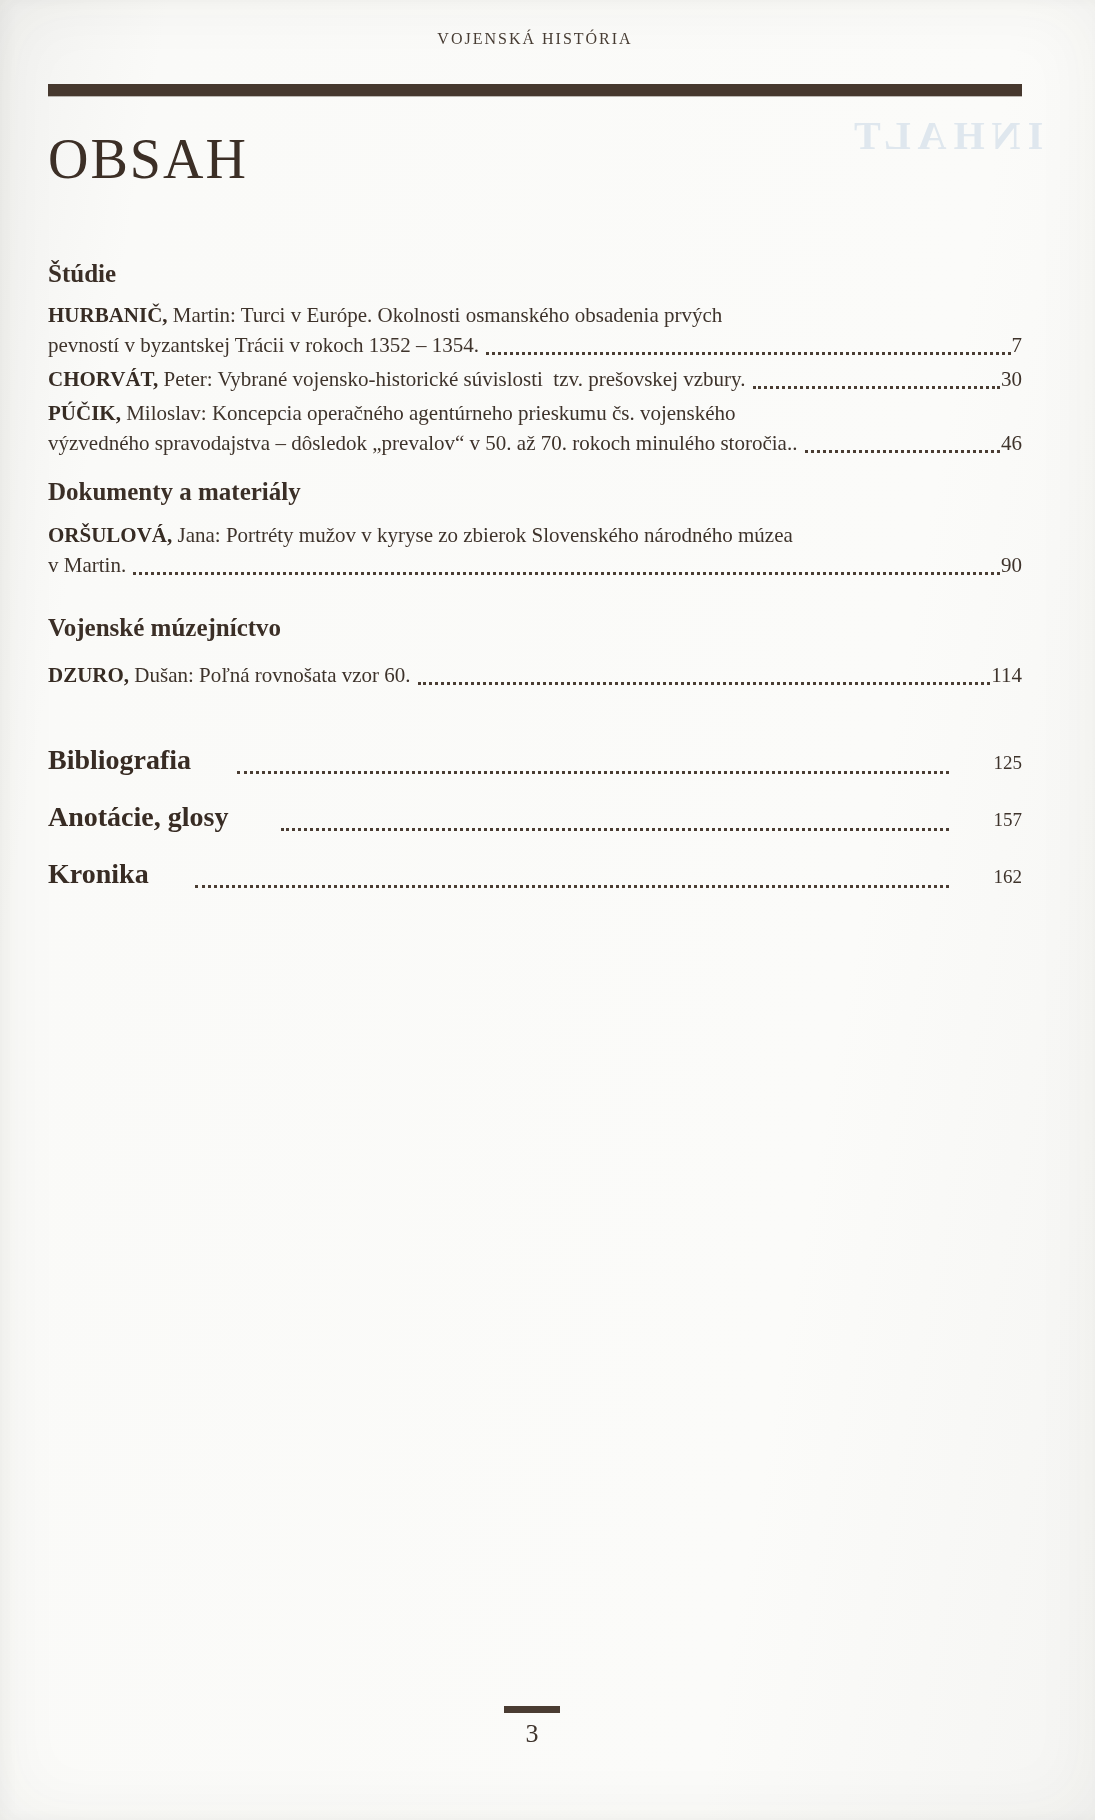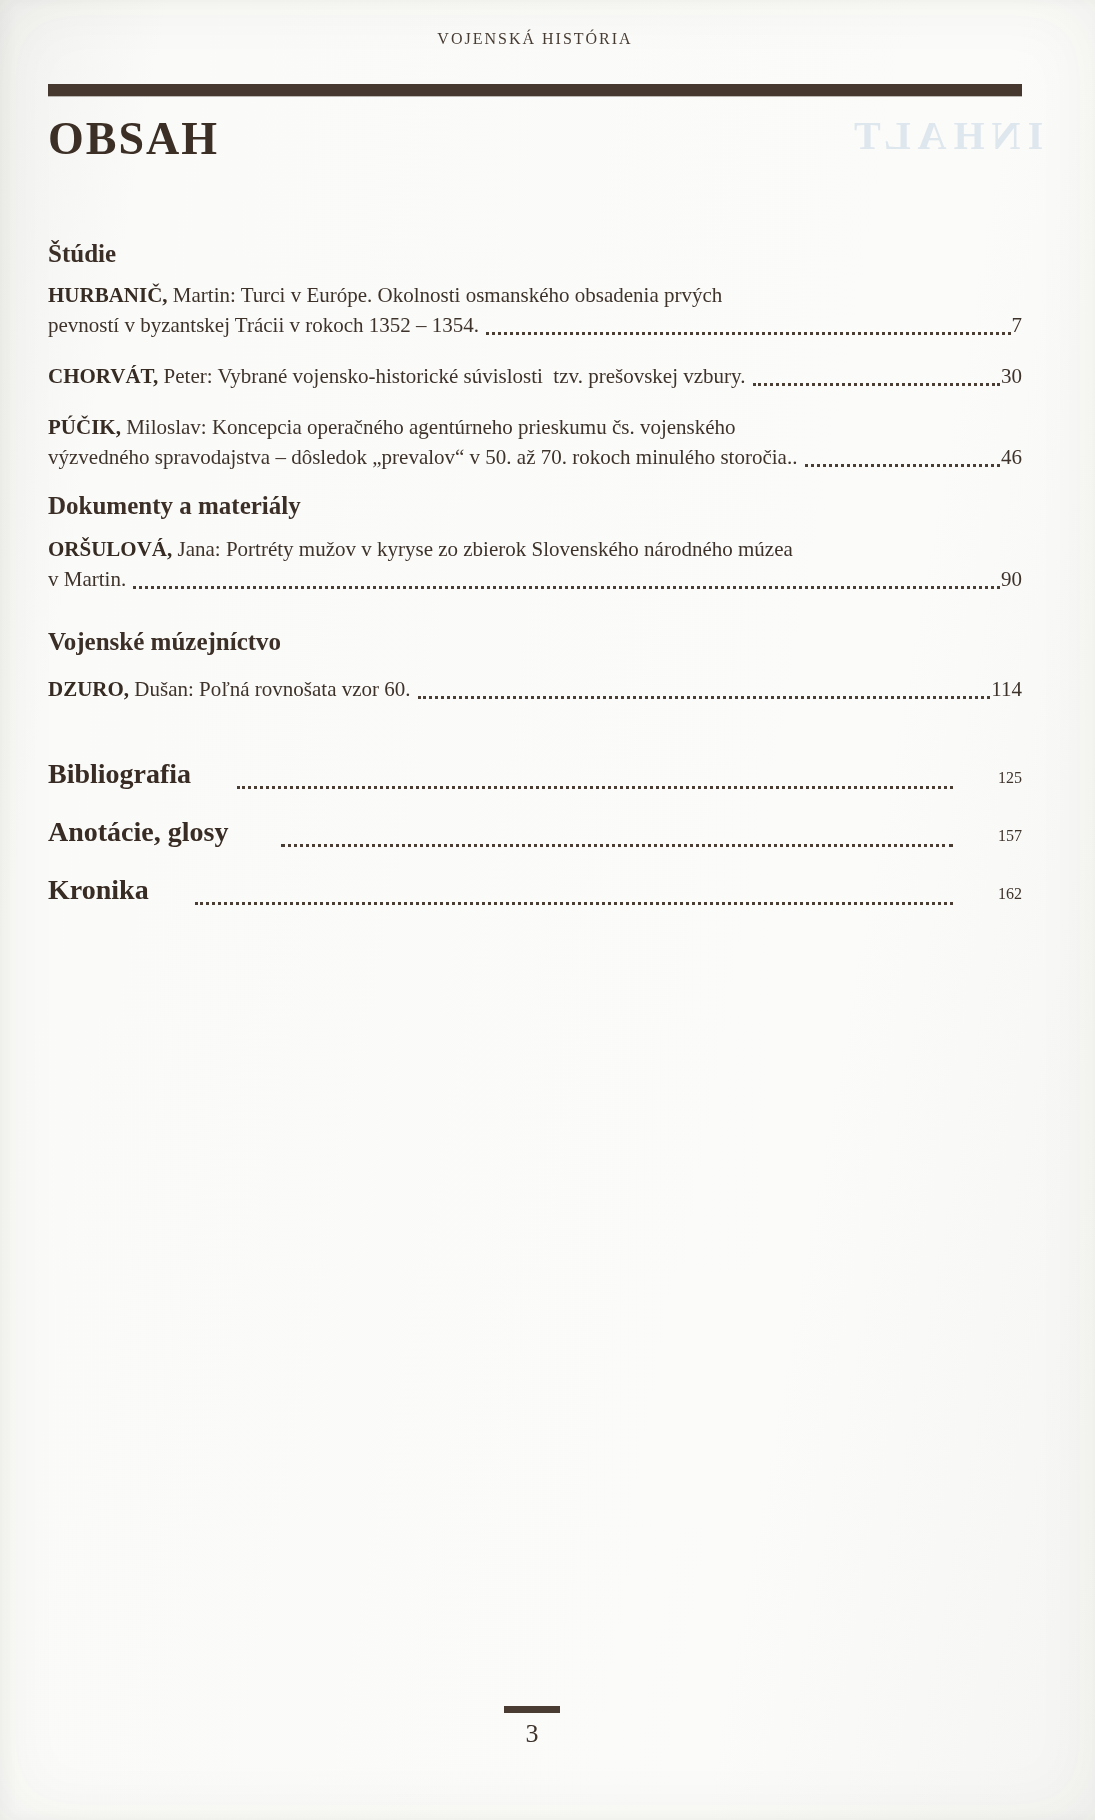--- a/index.html
+++ b/index.html
@@ -23,23 +23,23 @@
     letter-spacing:2px;
     color:#473c33;
   }
   .rule {
     margin-top:32px;
     height:12px;
     background:#46382e;
     box-shadow:0 1px 0 rgba(70,56,46,.35);
   }
   .page-title {
-    margin-top:20px;
-    font-size:46px; line-height:46px;
-    font-weight:bold;
+    margin-top:40px;
+    font-size:56px; line-height:46px;
+    font-weight:normal;
     letter-spacing:2px;
     color:#3c2f26;
   }
   .ghost-title {
     position:absolute;
     top:112px; right:52px;
     font-size:40px; font-weight:bold;
     letter-spacing:7px;
     color:#dfe7ee;
     transform:scaleX(-1);
@@ -51,40 +51,40 @@
     font-weight:bold;
     color:#3b2f27;
   }
   .sh-1 { margin-top:76px; }
   .sh-2 { margin-top:18px; }
   .sh-3 { margin-top:32px; }
 
   .entry { font-size:21px; line-height:30px; }
   .e-m10 { margin-top:10px; }
   .e-m12 { margin-top:12px; }
-  .e-m14 { margin-top:21px; }
+  .e-m14 { margin-top:4px; }
   .e-m16 { margin-top:16px; }
 
   .row { display:flex; align-items:baseline; }
   .author { font-weight:bold; white-space:pre-wrap; color:#372c24; }
   .t { white-space:pre-wrap; }
   .leader {
     flex:1 1 auto; min-width:14px;
     height:0;
     border-bottom:3px dotted #4a3d33;
     align-self:flex-end;
     margin:0 1px 5px 2px;
   }
   .pg { white-space:nowrap; }
 
   .bottom-group { margin-top:52px; }
   .bottom-entry { font-size:28px; line-height:36px; font-weight:bold; color:#382c24;gap:44px; }
   .bottom-entry + .bottom-entry { margin-top:18px; }
   .bottom-entry .leader { border-bottom:3px dotted #4a3d33; margin-bottom:7px; }
-  .bottom-entry .pg { font-size:16px; font-weight:normal; color:#3e332b; }
+  .bottom-entry .pg { font-size:19px; font-weight:normal; color:#3e332b; }
 
   .footer-rule {
     position:absolute;
     left:504px; top:1706px;
     width:56px; height:7px;
     background:#4a3c32;
   }
   .footer-page {
     position:absolute;
     left:502px; top:1718px;

